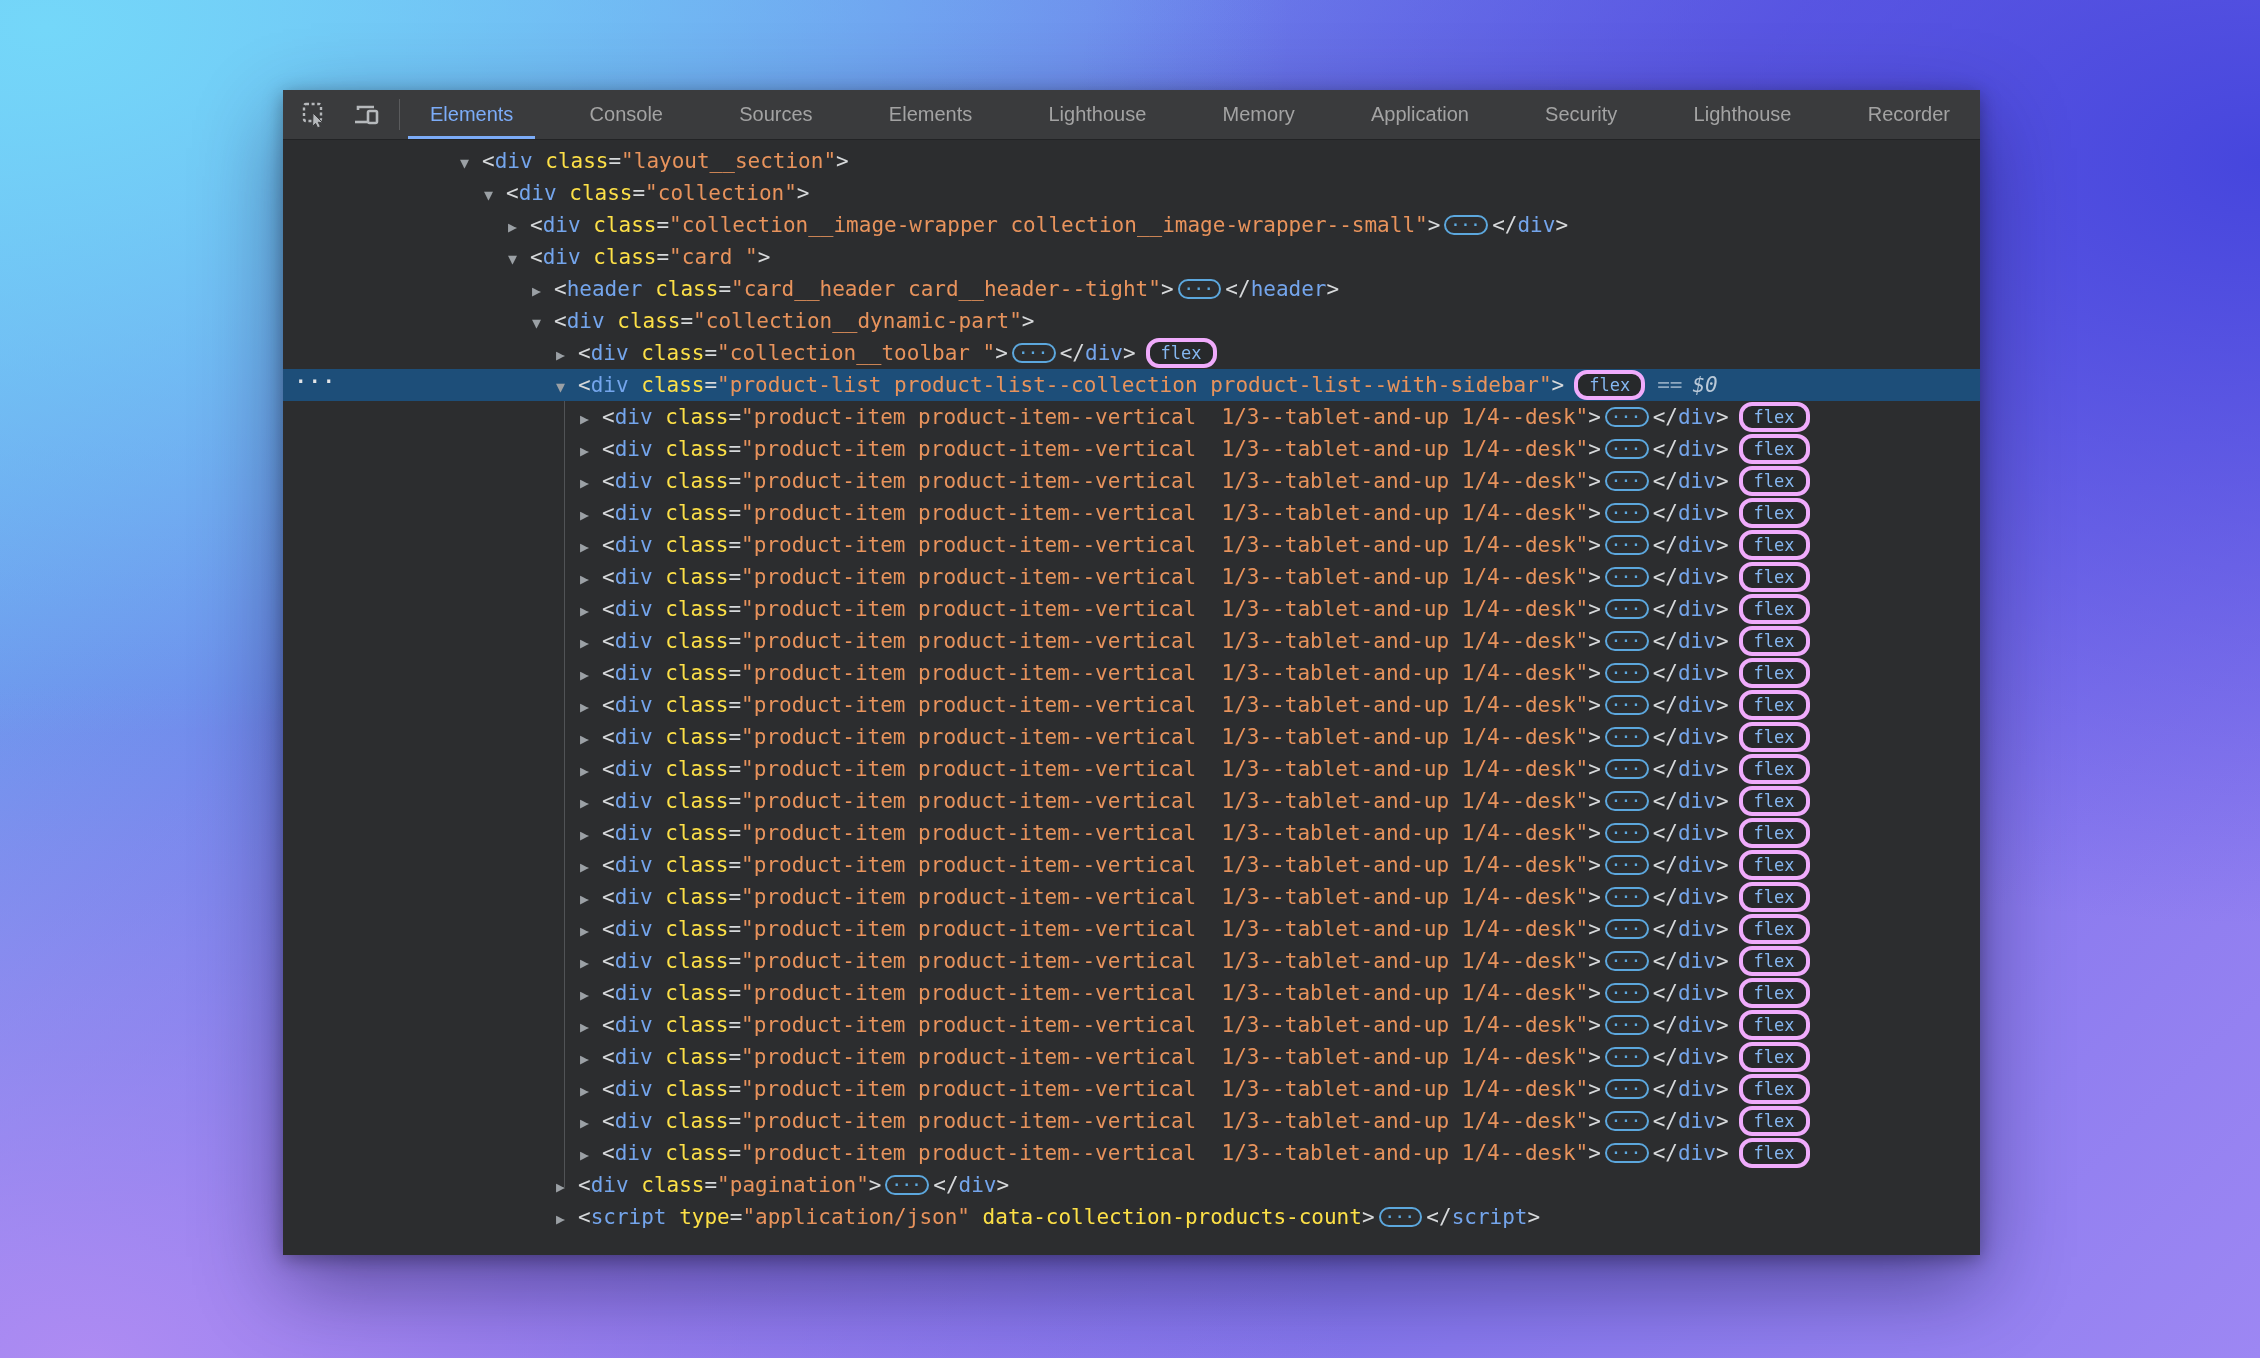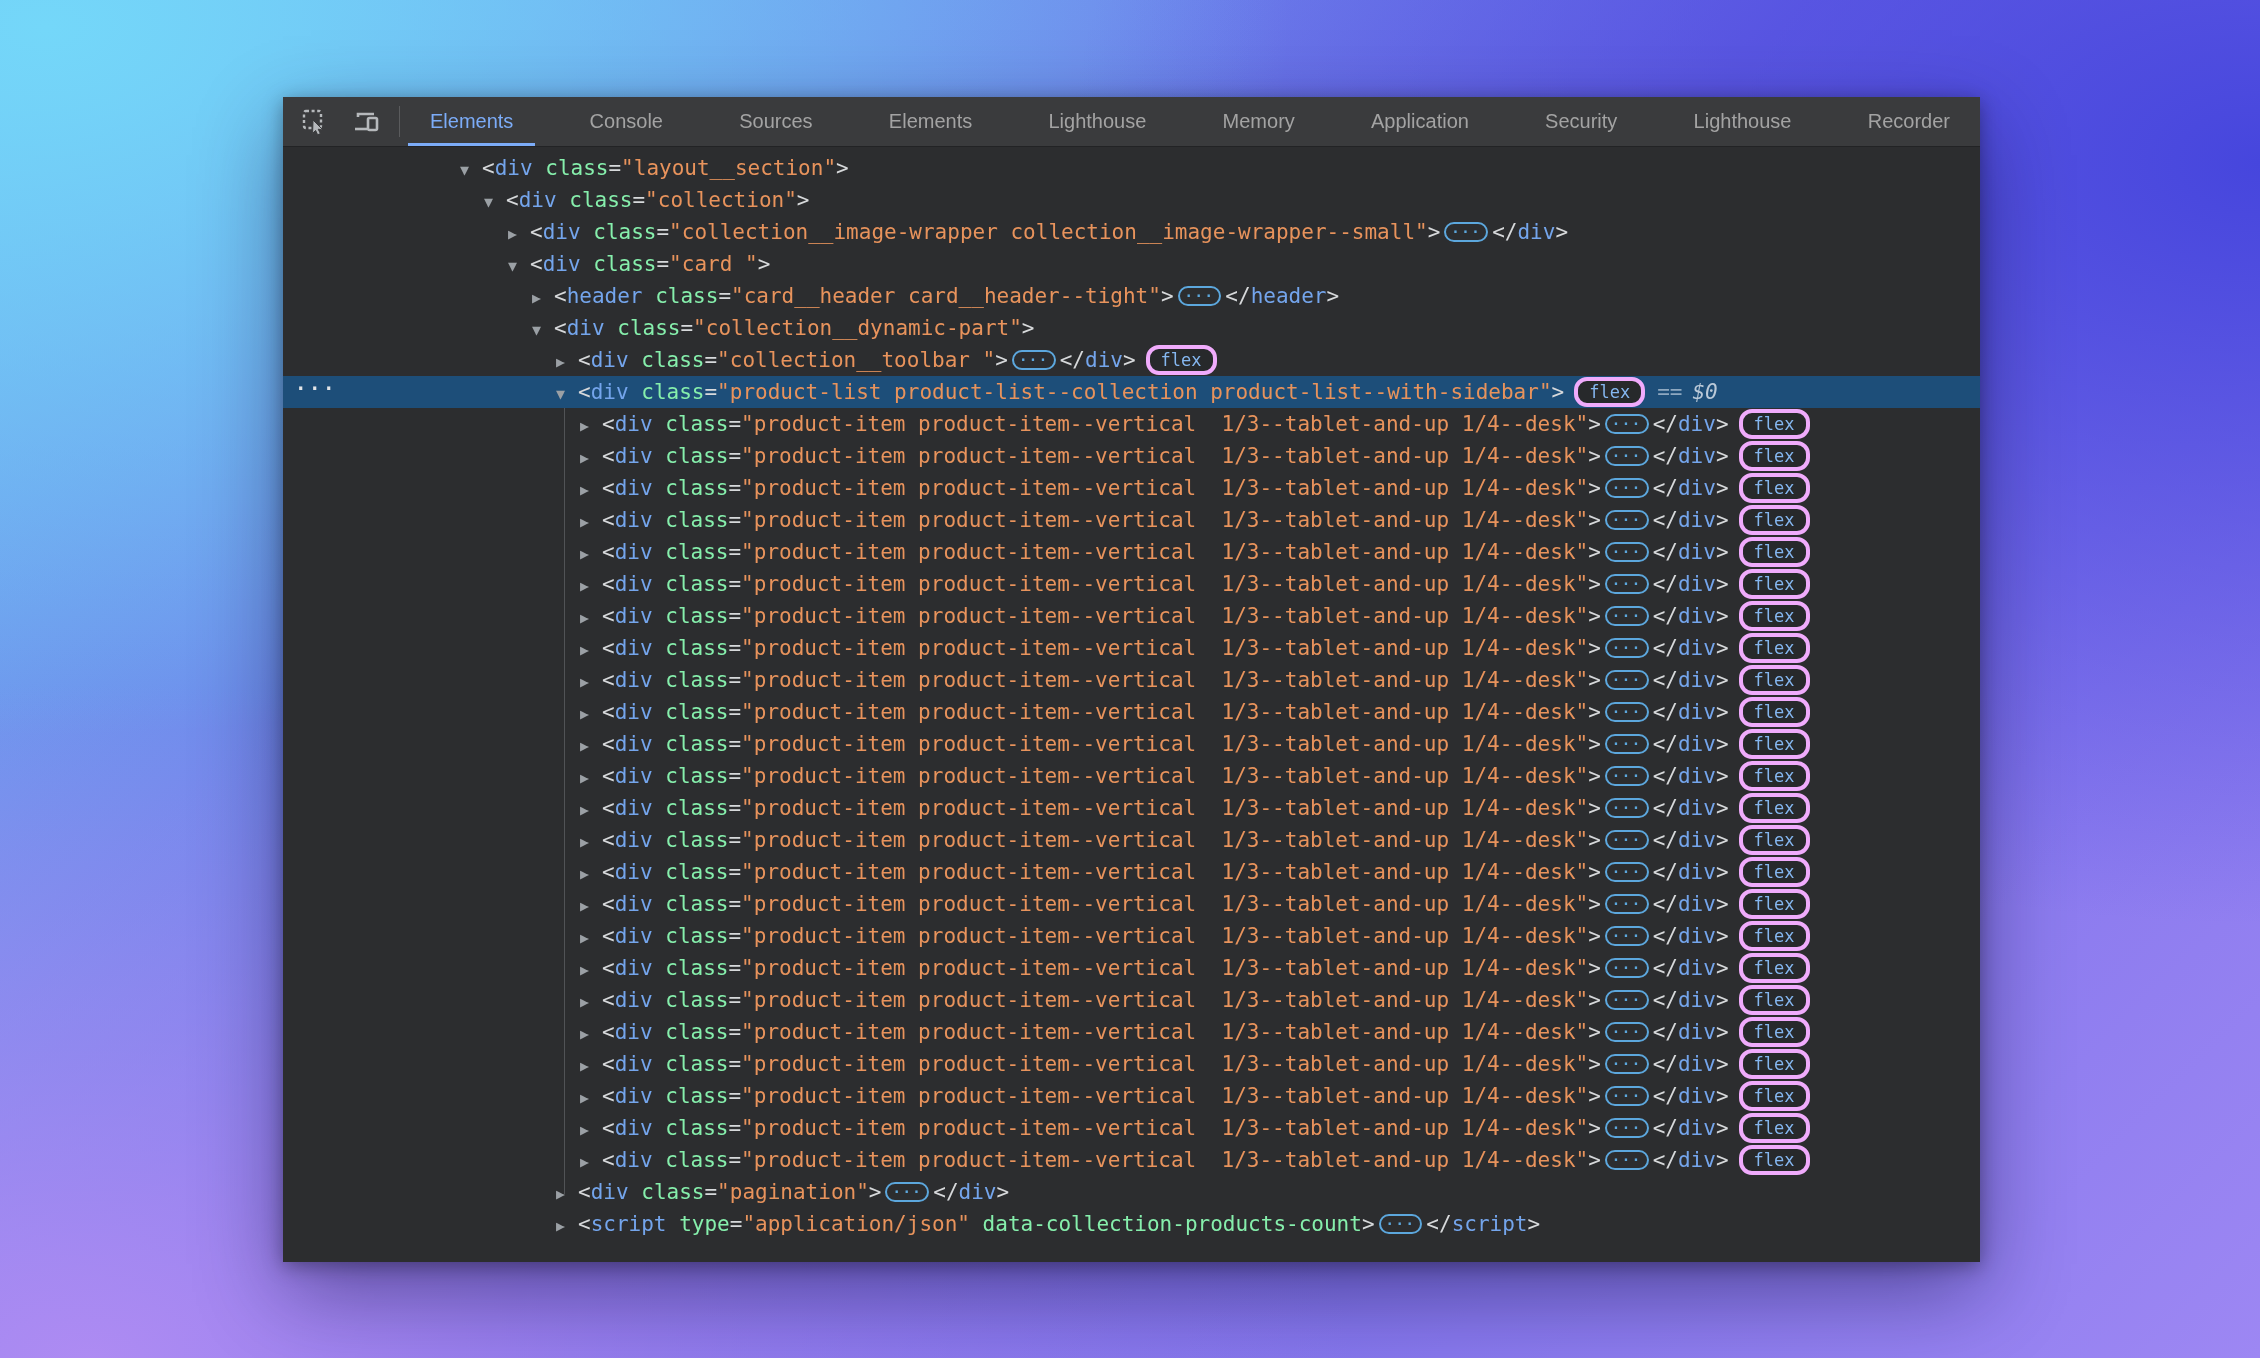--- a/index.html
+++ b/index.html
@@ -5,42 +5,42 @@
   html,body{margin:0;padding:0;width:2260px;height:1358px;overflow:hidden;}
   body{
     background:
       radial-gradient(95% 90% at 2% 2%, rgba(116,215,249,1) 0%, rgba(116,215,249,0) 58%),
       radial-gradient(80% 85% at 100% 12%, rgba(70,70,221,1) 0%, rgba(70,70,221,0) 66%),
       radial-gradient(90% 80% at 4% 100%, rgba(177,140,243,.95) 0%, rgba(177,140,243,0) 62%),
       linear-gradient(135deg, #6db4f0 0%, #6f68e8 50%, #9d87f3 100%);
     font-family:"Liberation Sans",sans-serif;
   }
   .devtools{
-    position:absolute;left:283px;top:97px;width:1697px;height:1165px;
+    position:absolute;left:283px;top:90px;width:1697px;height:1165px;
     background:#2c2d2f;display:flex;flex-direction:column;
     box-shadow:0 30px 80px rgba(15,10,60,.45), 0 4px 18px rgba(0,0,0,.35);
   }
   
   .toolbar{height:49px;flex:none;background:#3a3b3d;border-bottom:1px solid #222325;
     display:flex;align-items:stretch;}
   .toolbar-icons{display:flex;align-items:center;gap:16px;padding:0 12px 0 14px;}
   .icon-btn{width:36px;height:36px;display:flex;align-items:center;justify-content:center;border-radius:4px;}
   .icon-btn svg{display:block}
   .tb-divider{width:1px;background:#5a5b5d;margin:9px 8px 9px 2px;}
   .tabs{flex:1;display:flex;align-items:stretch;justify-content:space-between;padding-right:8px;}
   .tab{display:flex;align-items:center;padding:0 22px;font-size:20px;color:#a3a3a3;cursor:default;white-space:nowrap;}
   .tab.active{color:#7cacf8;box-shadow:inset 0 -3px 0 #7cacf8;}
   
   .tree{position:relative;flex:1;overflow:hidden;padding-top:5px;
     font-family:"DejaVu Sans Mono","Liberation Mono",monospace;font-size:21px;line-height:32px;color:#d7d9db;}
   .row{height:32px;white-space:pre;position:relative;}
   .row.selected{background:#1d4e79;}
   .arrow{display:inline-block;width:22px;color:#9ba0a5;font-size:15px;}
   .tag{color:#74a5ec}
-  .attr{color:#86efac}
+  .attr{color:#fde047}
   .value{color:#e8935c;white-space:pre}
   .punct{color:#d7d9db}
   .dots-btn{display:inline-block;vertical-align:2px;margin:0 4px;padding:0 5px;
     border:2px solid #5ca7dd;border-radius:11px;color:#5ca7dd;
     font-size:14px;line-height:16px;font-weight:bold;letter-spacing:1.5px;}
   .badge{display:inline-block;vertical-align:1px;margin-left:10px;padding:0 11px;
     border:4px solid #f0abfc;border-radius:13px;background:#27292b;color:#85b7f0;
     font-size:17px;line-height:22px;}
   .eq{color:#8ea8c0;margin-left:12px}
   .dollar{color:#bac9d8;font-style:italic;margin-left:10px}

